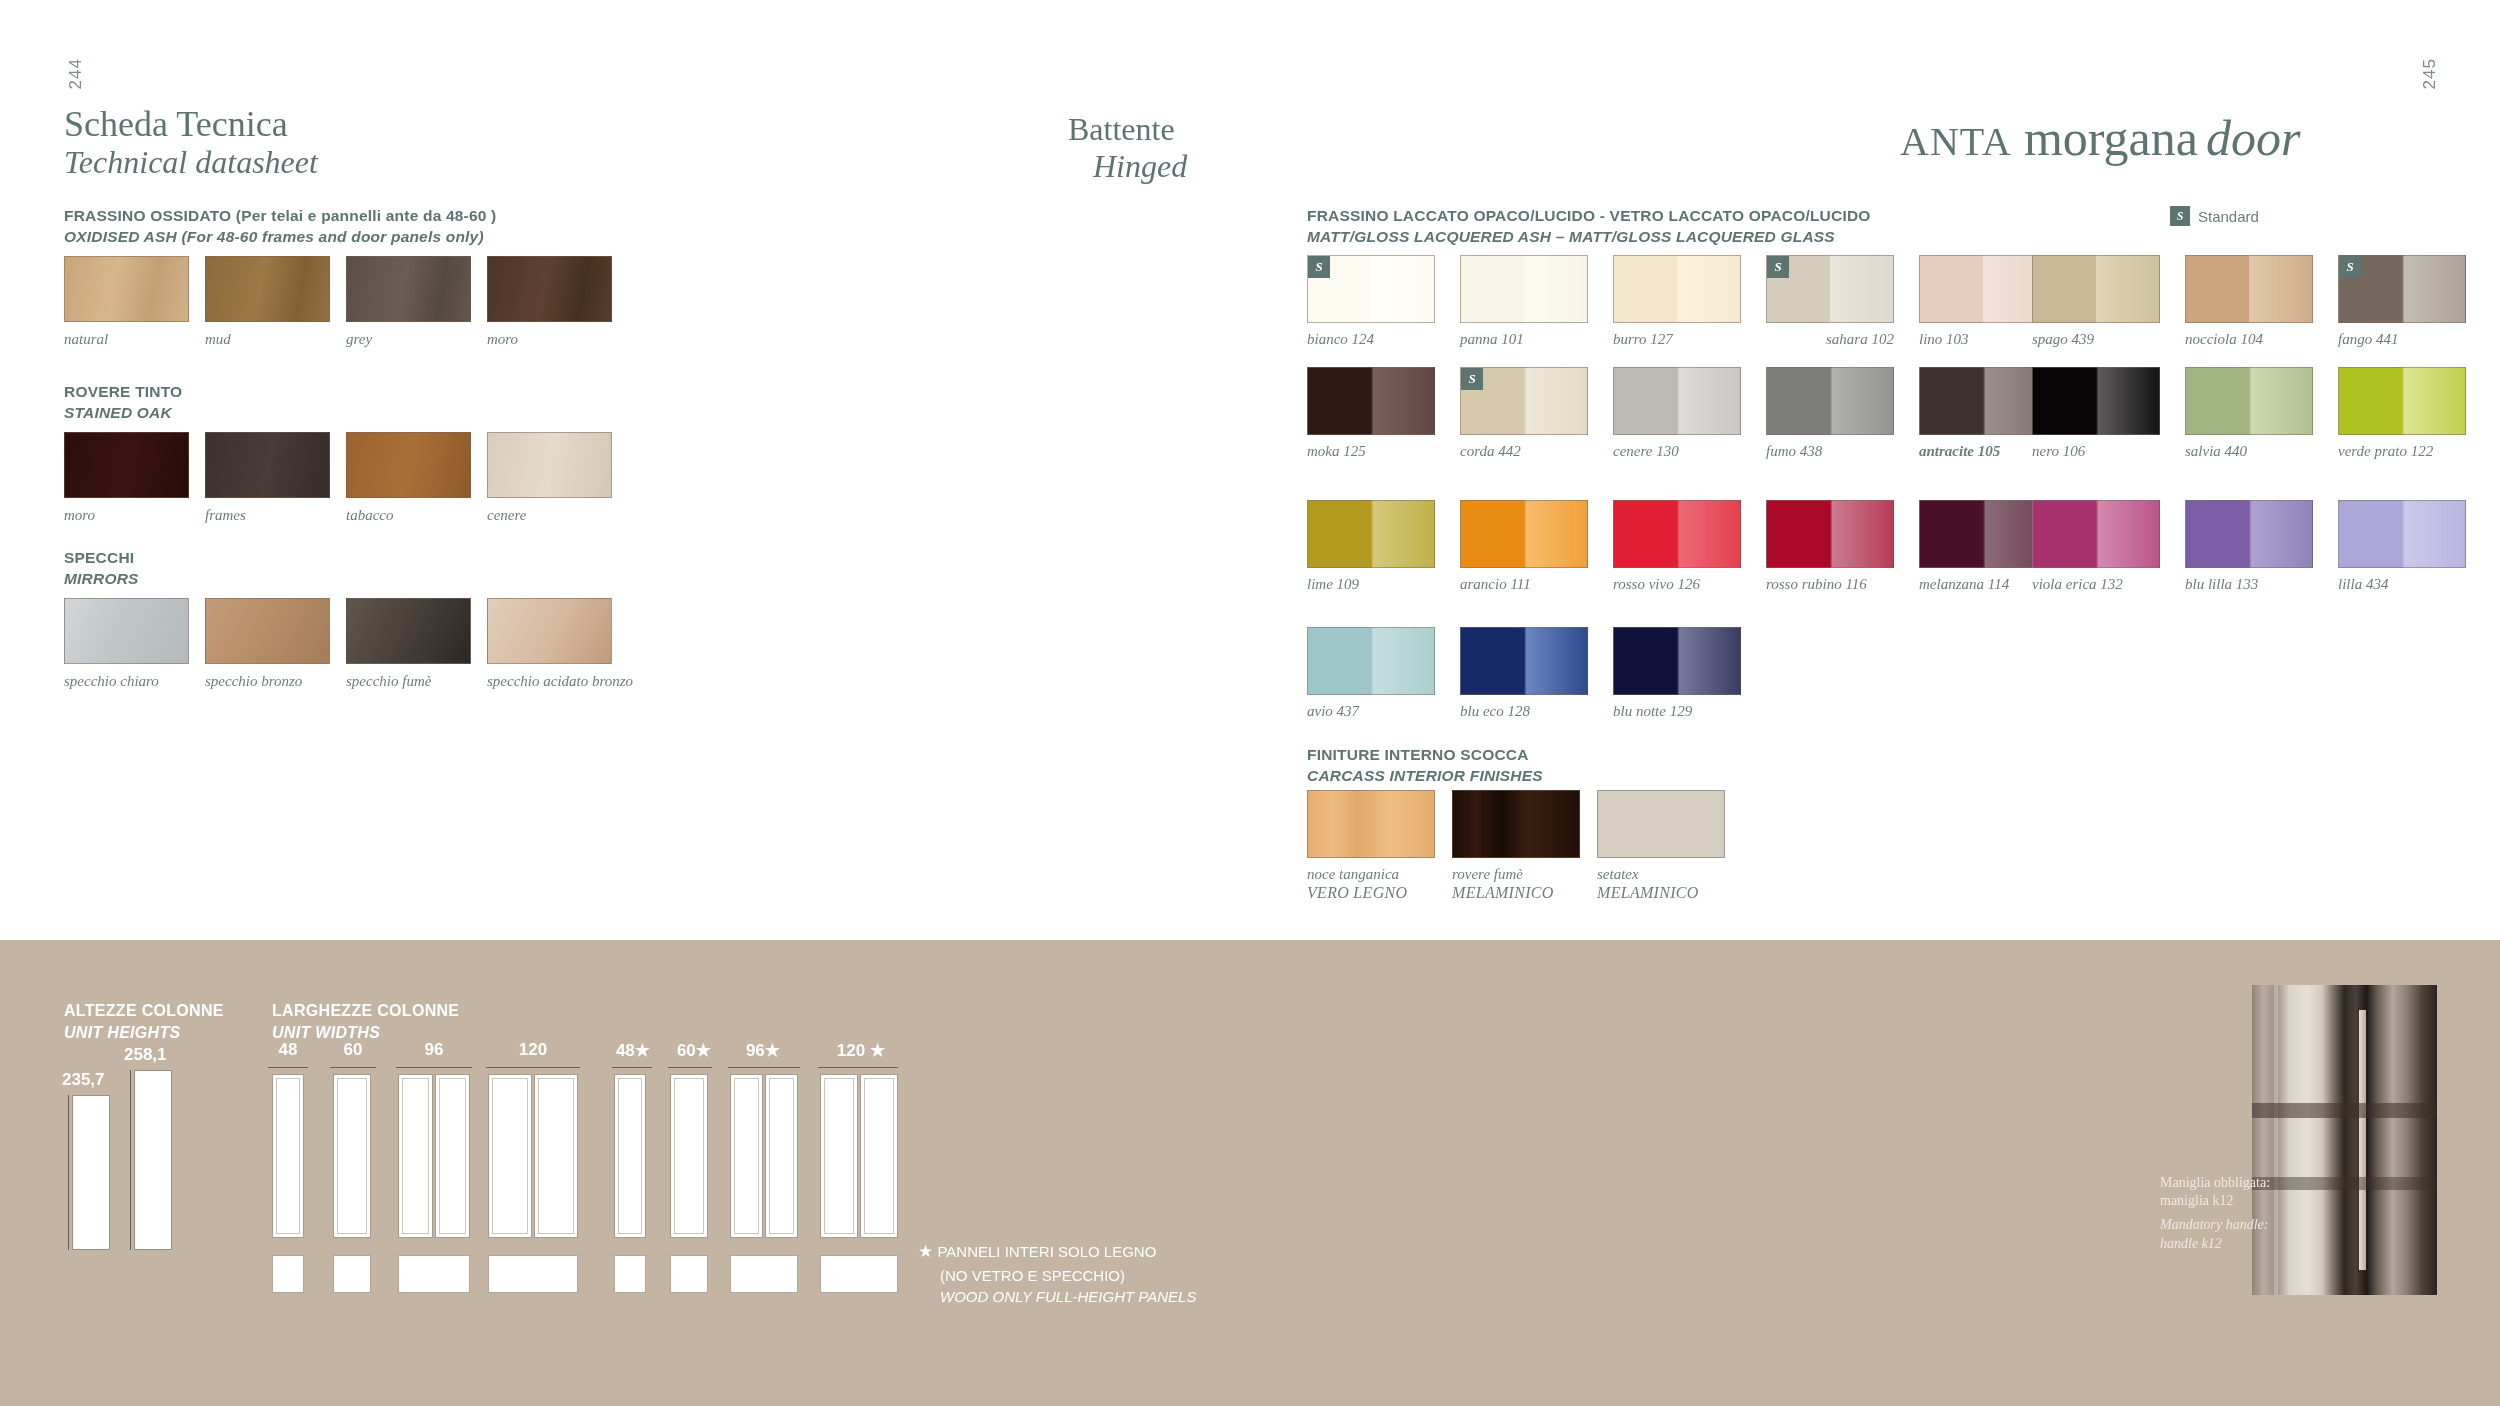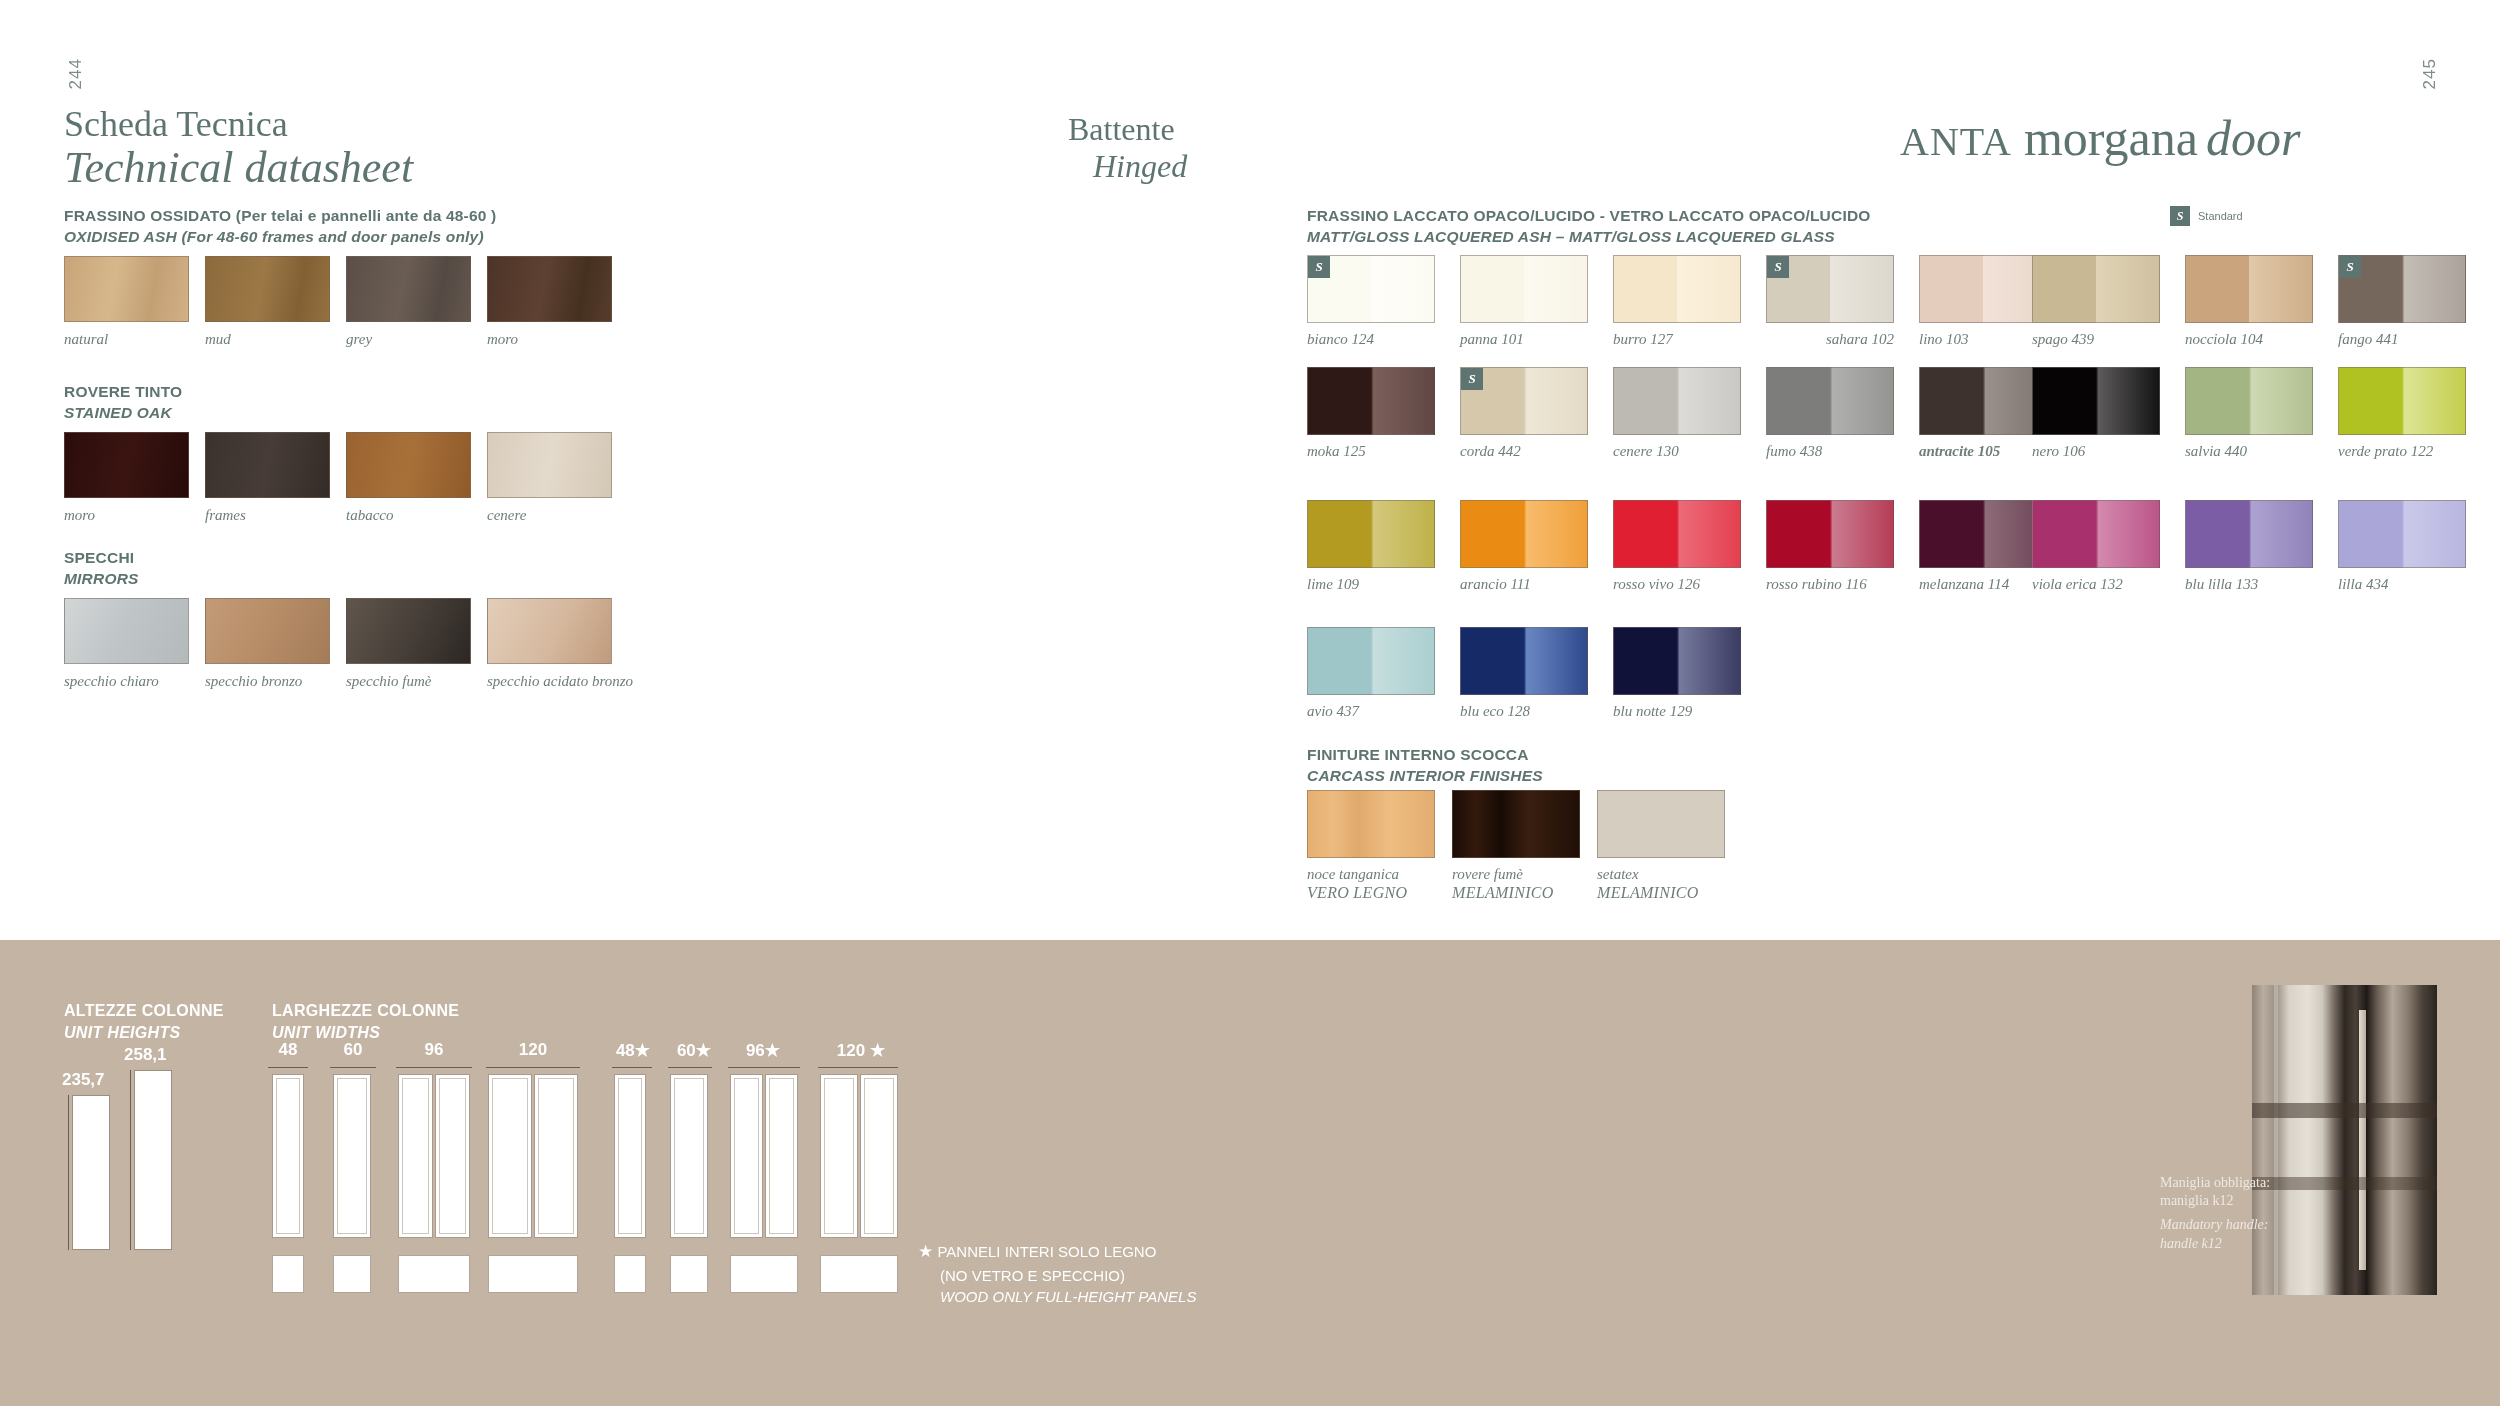--- a/index.html
+++ b/index.html
@@ -68,21 +68,21 @@
   }
   .legend{
     position:absolute;
     display:flex;align-items:center;gap:8px;
   }
   .legend .sq{
     width:20px;height:20px;background:#5e7471;color:#fff;
     font-family:"Liberation Serif", serif;font-style:italic;font-weight:bold;
     font-size:12px;display:flex;align-items:center;justify-content:center;
   }
-  .legend .txt{font-size:11px;color:#6d7d7a;font-family:"Liberation Sans",sans-serif;}
+  .legend .txt{font-size:15px;color:#6d7d7a;font-family:"Liberation Sans",sans-serif;}
 
   
   .band{
     position:absolute;left:0;right:0;bottom:0;height:466px;
     background:#c3b4a4;
   }
   .band-title{
     position:absolute;
     font-family:"Liberation Sans", sans-serif;
     font-weight:bold;font-size:16px;color:#ffffff;
@@ -141,21 +141,21 @@
 </style>
 </head>
 <body>
 
 <div class="page">
 
   <div class="folio" style="left:66px;top:58px;">244</div>
   <div class="folio" style="left:2420px;top:58px;">245</div>
 
   <div class="display" style="left:64px;top:106px;position:absolute;font-size:36px;">Scheda Tecnica</div>
-  <div class="display" style="left:64px;top:146px;position:absolute;font-size:44px;font-style:italic;">Technical datasheet</div>
+  <div class="display" style="left:64px;top:146px;position:absolute;font-size:32px;font-style:italic;">Technical datasheet</div>
 
   <div class="display" style="left:1068px;top:113px;position:absolute;font-size:32px;">Battente</div>
   <div class="display" style="left:1093px;top:150px;position:absolute;font-size:32px;font-style:italic;">Hinged</div>
 
   <div style="position:absolute;left:1900px;top:113px;white-space:nowrap;">
     <span class="display" style="font-size:40px;letter-spacing:1px;">ANTA</span><span style="display:inline-block;width:12px;"></span><span class="display" style="font-size:50px;">morgana</span><span style="display:inline-block;width:8px;"></span><span class="display" style="font-size:50px;font-style:italic;">door</span>
   </div>
 
   <div class="sec-title" style="position:absolute;left:64px;top:206px;">
     <div>FRASSINO OSSIDATO (Per telai e pannelli ante da 48-60 )</div>

